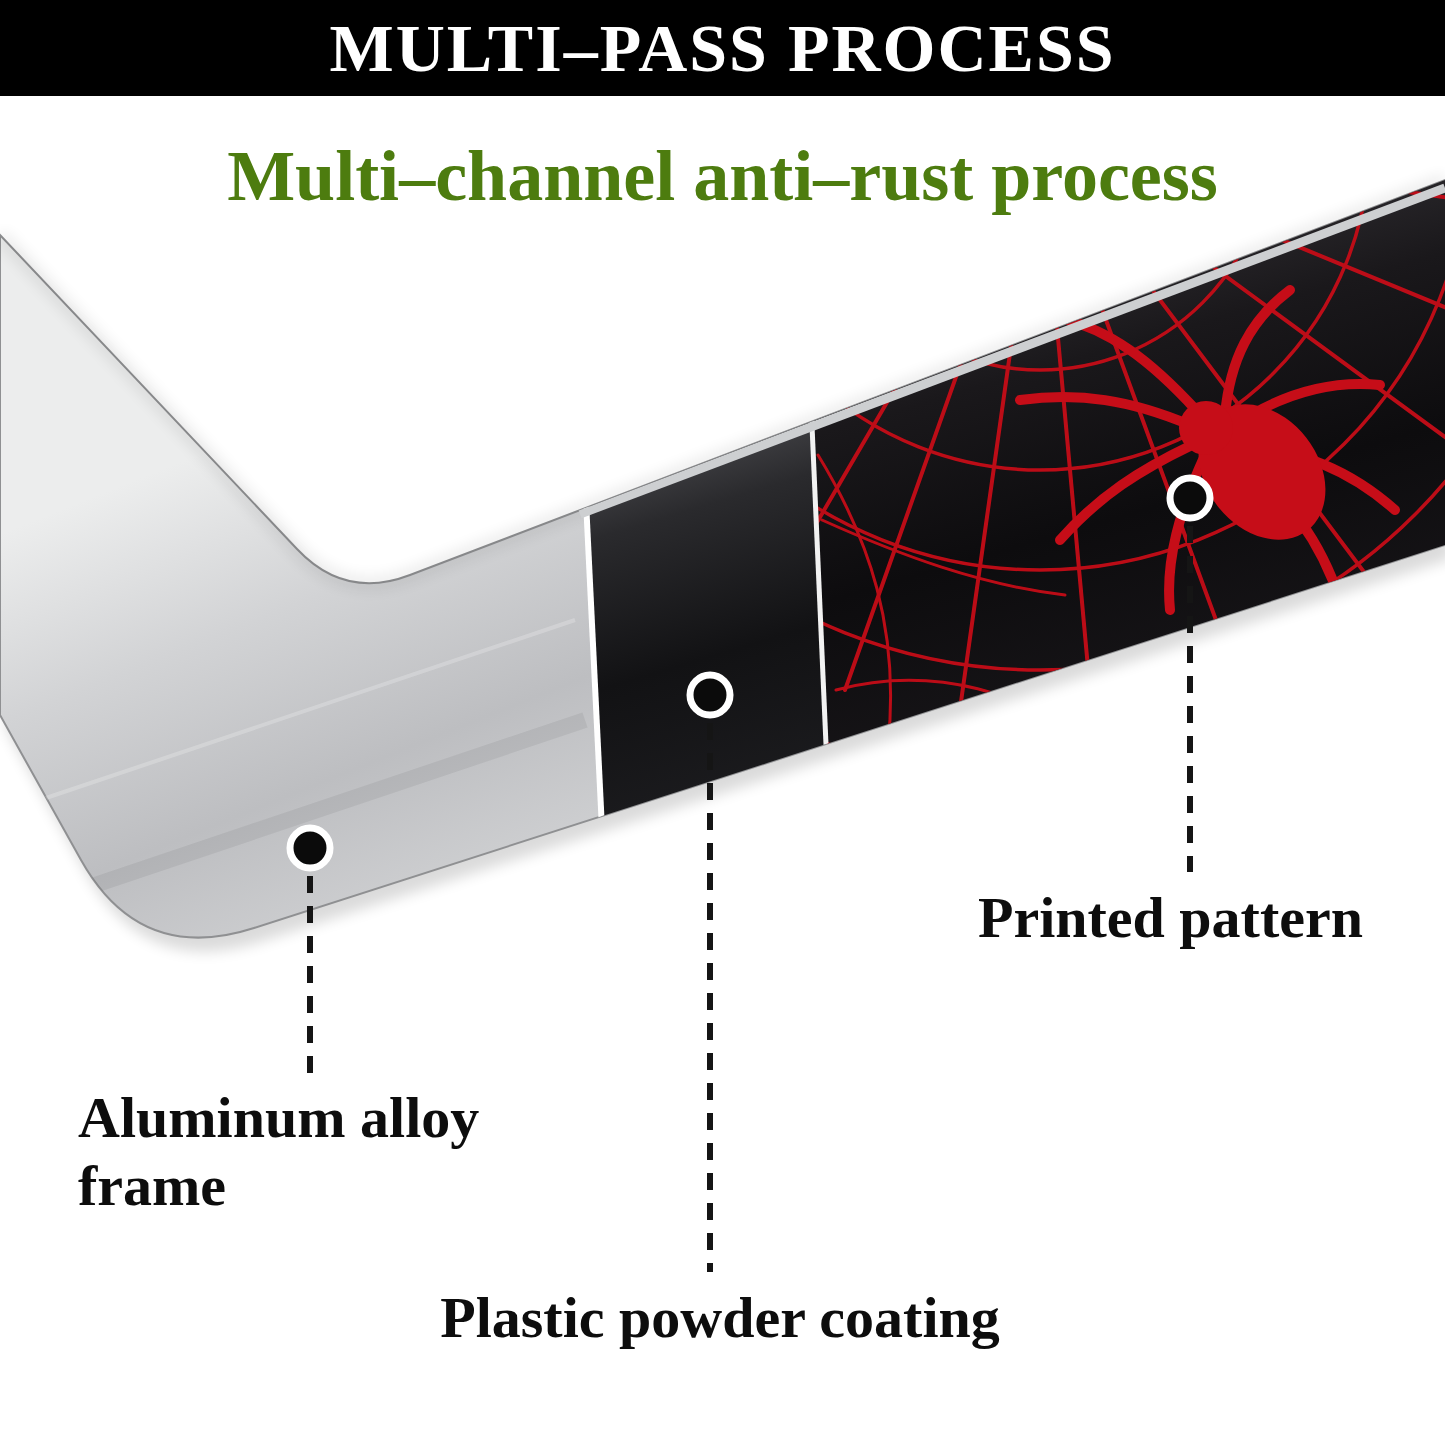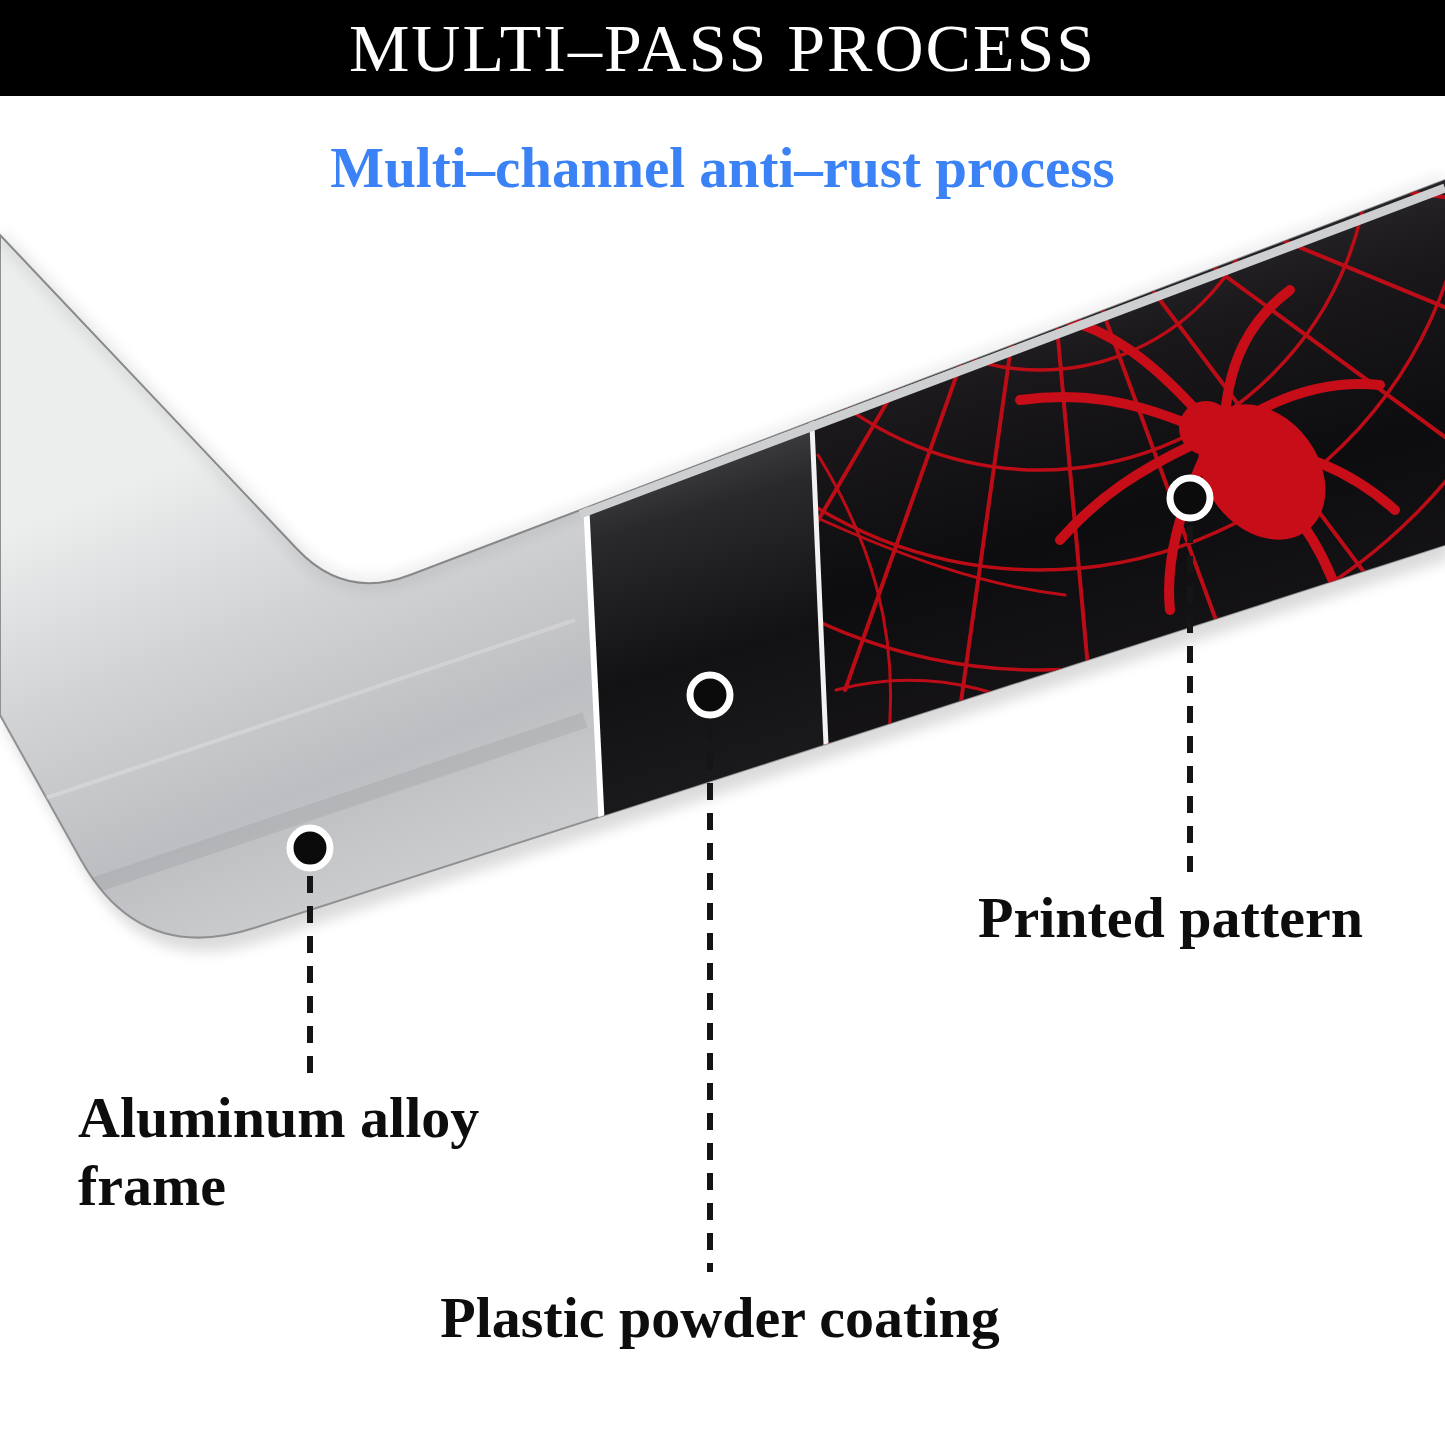--- a/index.html
+++ b/index.html
@@ -2,23 +2,23 @@
 <html><head>
 <meta charset="utf-8">
 <style>
   html,body{margin:0;padding:0;background:#ffffff;}
   body{width:1445px;height:1445px;position:relative;overflow:hidden;
        font-family:"Liberation Serif","DejaVu Serif",serif;color:#111;}
   .stage{position:absolute;inset:0;}
   .frame-svg{position:absolute;left:0;top:0;width:1445px;height:1445px;}
   .title-bar{position:absolute;left:0;top:0;width:1445px;height:96px;background:#000;
              display:flex;align-items:center;justify-content:center;}
-  .title-bar h1{margin:0;color:#fff;font-size:68px;font-weight:normal;letter-spacing:2px;white-space:nowrap;}
+  .title-bar h1{margin:0;color:#fff;font-size:68px;font-weight:bold;letter-spacing:2px;white-space:nowrap;}
   .headline{position:absolute;left:0;top:134px;width:1445px;text-align:center;
-            font-size:57px;font-weight:bold;line-height:1.18;color:#3b82f6;}
+            font-size:72px;font-weight:bold;line-height:1.18;color:#4d7c0f;}
   .label{position:absolute;font-size:58px;font-weight:bold;color:#0d0d0d;line-height:1.18;}
   .label-aluminum{left:78px;top:1084px;width:480px;text-align:left;}
   .label-coating{left:280px;top:1284px;width:880px;text-align:center;white-space:nowrap;}
   .label-printed{left:978px;top:884px;width:470px;text-align:left;white-space:nowrap;}
 </style>
 </head>
 <body>
 
 <div class="stage">
 

